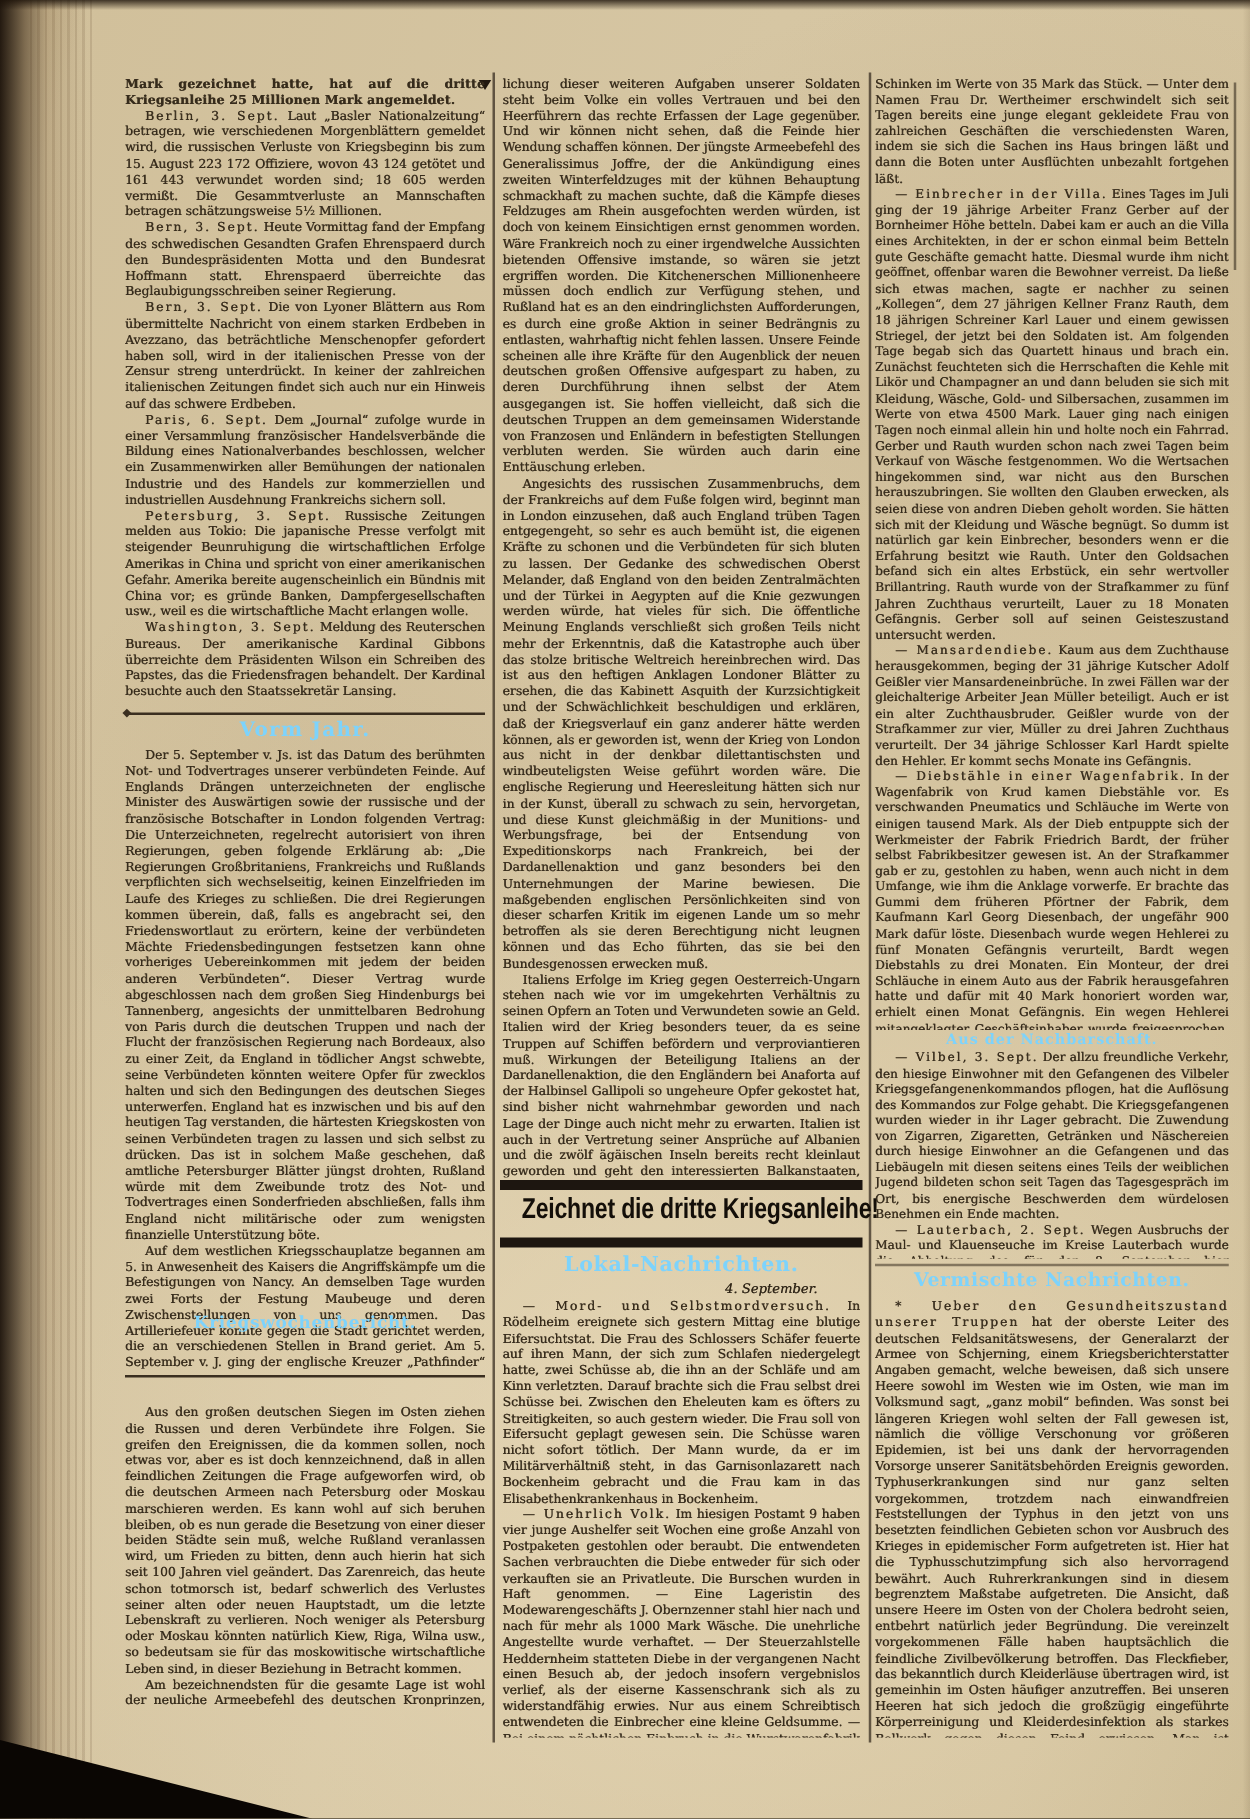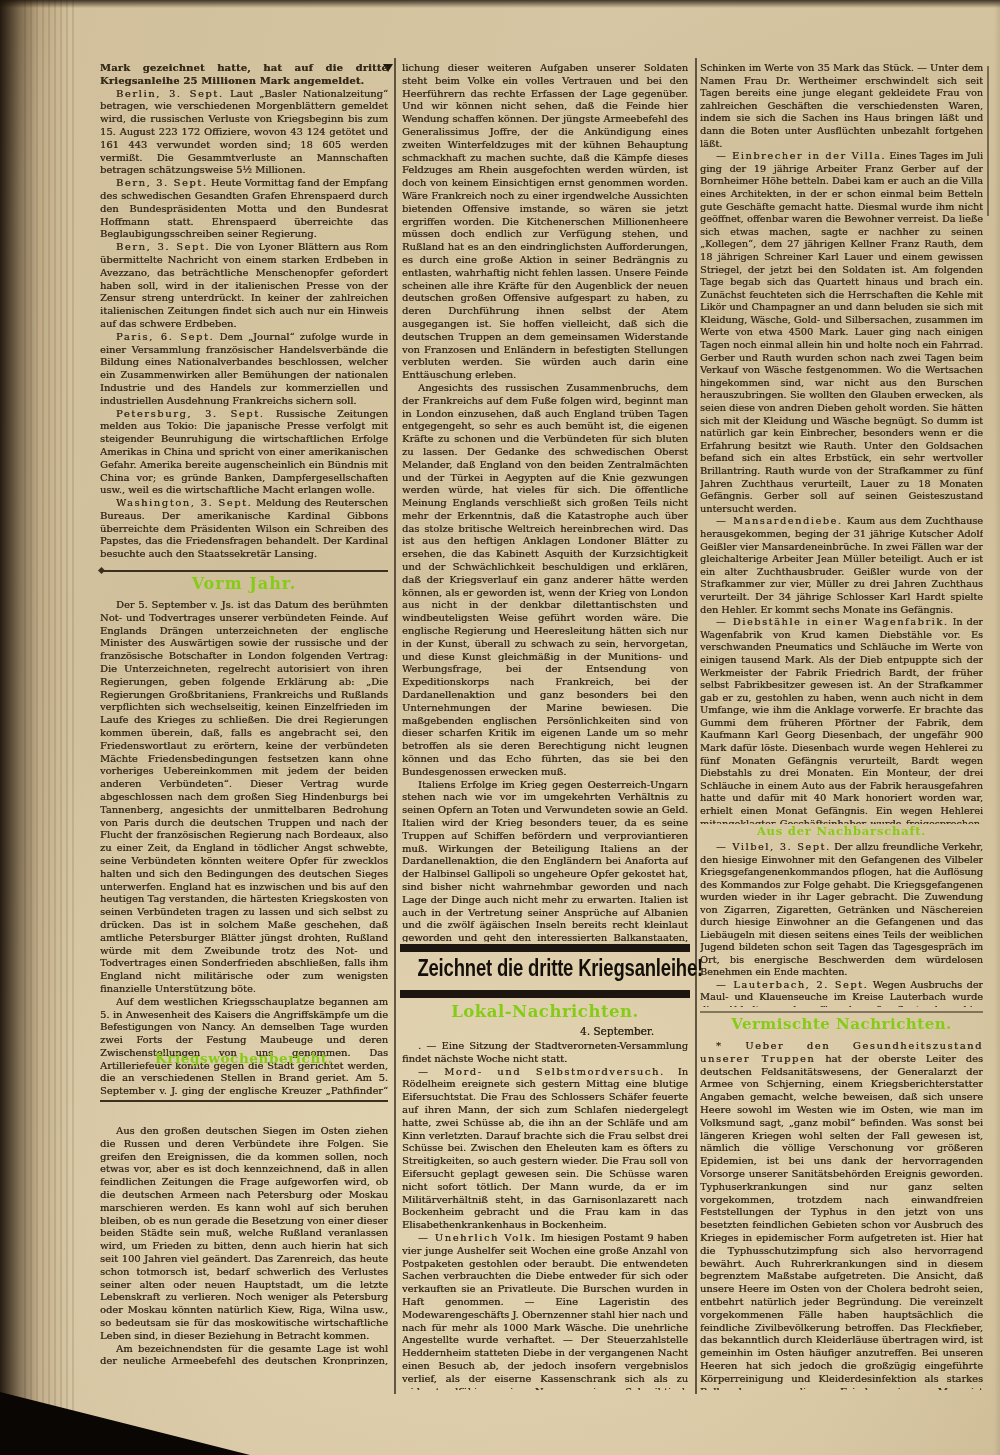--- a/index.html
+++ b/index.html
@@ -32,24 +32,24 @@
     text-align:justify; text-shadow:0.35px 0 0 rgba(54,43,27,0.8); }
   .blk p { margin:0; text-indent:16px; }
   .blk p.noind { text-indent:0; }
   .semibold { font-weight:bold; letter-spacing:0.2px; }
   .lead { letter-spacing:1.6px; }
 
   .hrule { position:absolute; height:2px; background:#3b2f20; }
   .hrule .diamond { position:absolute; left:-1px; top:-2px; width:5px; height:5px; background:#3b2f20; transform:rotate(45deg); }
   .hrule.faded { opacity:.55; height:1.5px; }
 
-  .h-center { position:absolute; margin:0; text-align:center; font-weight:bold; color:#84cc16;
+  .h-center { position:absolute; margin:0; text-align:center; font-weight:bold; color:#7dd3fc;
     font-family:"DejaVu Serif", serif; }
   .date-line { position:absolute; text-align:right; font-size:10.5px; color:#2e2416;
-    box-sizing:border-box; padding-right:34px; text-shadow:0.3px 0 0 rgba(46,36,22,0.8); }
+    box-sizing:border-box; padding-right:34px; text-shadow:0.3px 0 0 rgba(46,36,22,0.8);font-style:italic; }
 
   .banner-bar { position:absolute; height:8px; background:#1d1610; }
   .banner-text { position:absolute; margin:0; text-align:center; font-family:"Liberation Sans", sans-serif;
     font-weight:bold; font-size:21px; letter-spacing:-0.2px; color:#140f09;
     transform:scaleX(0.88) scaleY(1.1); transform-origin:center; white-space:nowrap; }
 </style>
 </head>
 <body>
 
 <div class="page">
@@ -98,21 +98,20 @@
   </div>
 
   <div class="banner-bar" style="left:400px; top:944px; width:290px;"></div>
   <p class="banner-text" style="left:400px; top:956px; width:290px;">Zeichnet die dritte Kriegsanleihe!</p>
   <div class="banner-bar" style="left:400px; top:990px; width:290px;"></div>
 
   <h2 class="h-center" style="left:402px; top:1002px; width:286px; font-size:16.5px; letter-spacing:0.5px;">Lokal-Nachrichten.</h2>
   <div class="date-line" style="left:402px; top:1025px; width:286px;">4. September.</div>
 
   <div class="blk" style="left:402px; top:1040px; width:286px; height:350px;">
-    <p><span class="lead"></span><span>. — Eine Sitzung der Stadtverorneten-Versammlung findet nächste Woche nicht statt.</span></p>
     <p><span class="lead">— Mord- und Selbstmordversuch.</span><span> In Rödelheim ereignete sich gestern Mittag eine blutige Eifersuchtstat. Die Frau des Schlossers Schäfer feuerte auf ihren Mann, der sich zum Schlafen niedergelegt hatte, zwei Schüsse ab, die ihn an der Schläfe und am Kinn verletzten. Darauf brachte sich die Frau selbst drei Schüsse bei. Zwischen den Eheleuten kam es öfters zu Streitigkeiten, so auch gestern wieder. Die Frau soll von Eifersucht geplagt gewesen sein. Die Schüsse waren nicht sofort tötlich. Der Mann wurde, da er im Militärverhältniß steht, in das Garnisonlazarett nach Bockenheim gebracht und die Frau kam in das Elisabethenkrankenhaus in Bockenheim.</span></p>
     <p><span class="lead">— Unehrlich Volk.</span><span> Im hiesigen Postamt 9 haben vier junge Aushelfer seit Wochen eine große Anzahl von Postpaketen gestohlen oder beraubt. Die entwendeten Sachen verbrauchten die Diebe entweder für sich oder verkauften sie an Privatleute. Die Burschen wurden in Haft genommen. — Eine Lageristin des Modewarengeschäfts J. Obernzenner stahl hier nach und nach für mehr als 1000 Mark Wäsche. Die unehrliche Angestellte wurde verhaftet. — Der Steuerzahlstelle Heddernheim statteten Diebe in der vergangenen Nacht einen Besuch ab, der jedoch insofern vergebnislos verlief, als der eiserne Kassenschrank sich als zu widerstandfähig erwies. Nur aus einem Schreibtisch entwendeten die Einbrecher eine kleine Geldsumme. — Bei einem nächtlichen Einbruch in die Wurstwarenfabrik von Schmidt, Offenbacher Landstraße erbeuteten die Diebe zahlreiche</span></p>
   </div>
 
   <div class="blk" style="left:700px; top:62px; width:283px; height:762px; font-size:9.7px; line-height:12.6px;">
     <p class="noind"><span class="lead"></span><span>Schinken im Werte von 35 Mark das Stück. — Unter dem Namen Frau Dr. Wertheimer erschwindelt sich seit Tagen bereits eine junge elegant gekleidete Frau von zahlreichen Geschäften die verschiedensten Waren, indem sie sich die Sachen ins Haus bringen läßt und dann die Boten unter Ausflüchten unbezahlt fortgehen läßt.</span></p>
     <p><span class="lead">— Einbrecher in der Villa.</span><span> Eines Tages im Juli ging der 19 jährige Arbeiter Franz Gerber auf der Bornheimer Höhe betteln. Dabei kam er auch an die Villa eines Architekten, in der er schon einmal beim Betteln gute Geschäfte gemacht hatte. Diesmal wurde ihm nicht geöffnet, offenbar waren die Bewohner verreist. Da ließe sich etwas machen, sagte er nachher zu seinen „Kollegen“, dem 27 jährigen Kellner Franz Rauth, dem 18 jährigen Schreiner Karl Lauer und einem gewissen Striegel, der jetzt bei den Soldaten ist. Am folgenden Tage begab sich das Quartett hinaus und brach ein. Zunächst feuchteten sich die Herrschaften die Kehle mit Likör und Champagner an und dann beluden sie sich mit Kleidung, Wäsche, Gold- und Silbersachen, zusammen im Werte von etwa 4500 Mark. Lauer ging nach einigen Tagen noch einmal allein hin und holte noch ein Fahrrad. Gerber und Rauth wurden schon nach zwei Tagen beim Verkauf von Wäsche festgenommen. Wo die Wertsachen hingekommen sind, war nicht aus den Burschen herauszubringen. Sie wollten den Glauben erwecken, als seien diese von andren Dieben geholt worden. Sie hätten sich mit der Kleidung und Wäsche begnügt. So dumm ist natürlich gar kein Einbrecher, besonders wenn er die Erfahrung besitzt wie Rauth. Unter den Goldsachen befand sich ein altes Erbstück, ein sehr wertvoller Brillantring. Rauth wurde von der Strafkammer zu fünf Jahren Zuchthaus verurteilt, Lauer zu 18 Monaten Gefängnis. Gerber soll auf seinen Geisteszustand untersucht werden.</span></p>
     <p><span class="lead">— Mansardendiebe.</span><span> Kaum aus dem Zuchthause herausgekommen, beging der 31 jährige Kutscher Adolf Geißler vier Mansardeneinbrüche. In zwei Fällen war der gleichalterige Arbeiter Jean Müller beteiligt. Auch er ist ein alter Zuchthausbruder. Geißler wurde von der Strafkammer zur vier, Müller zu drei Jahren Zuchthaus verurteilt. Der 34 jährige Schlosser Karl Hardt spielte den Hehler. Er kommt sechs Monate ins Gefängnis.</span></p>
     <p><span class="lead">— Diebstähle in einer Wagenfabrik.</span><span> In der Wagenfabrik von Krud kamen Diebstähle vor. Es verschwanden Pneumatics und Schläuche im Werte von einigen tausend Mark. Als der Dieb entpuppte sich der Werkmeister der Fabrik Friedrich Bardt, der früher selbst Fabrikbesitzer gewesen ist. An der Strafkammer gab er zu, gestohlen zu haben, wenn auch nicht in dem Umfange, wie ihm die Anklage vorwerfe. Er brachte das Gummi dem früheren Pförtner der Fabrik, dem Kaufmann Karl Georg Diesenbach, der ungefähr 900 Mark dafür löste. Diesenbach wurde wegen Hehlerei zu fünf Monaten Gefängnis verurteilt, Bardt wegen Diebstahls zu drei Monaten. Ein Monteur, der drei Schläuche in einem Auto aus der Fabrik herausgefahren hatte und dafür mit 40 Mark honoriert worden war, erhielt einen Monat Gefängnis. Ein wegen Hehlerei mitangeklagter Geschäftsinhaber wurde freigesprochen. Bei ihm wurden die Kosten der Verteidigung der Staatskasse auferlegt, weil sich seine gänzliche Schuldlosigkeit ergab.</span></p>
 

